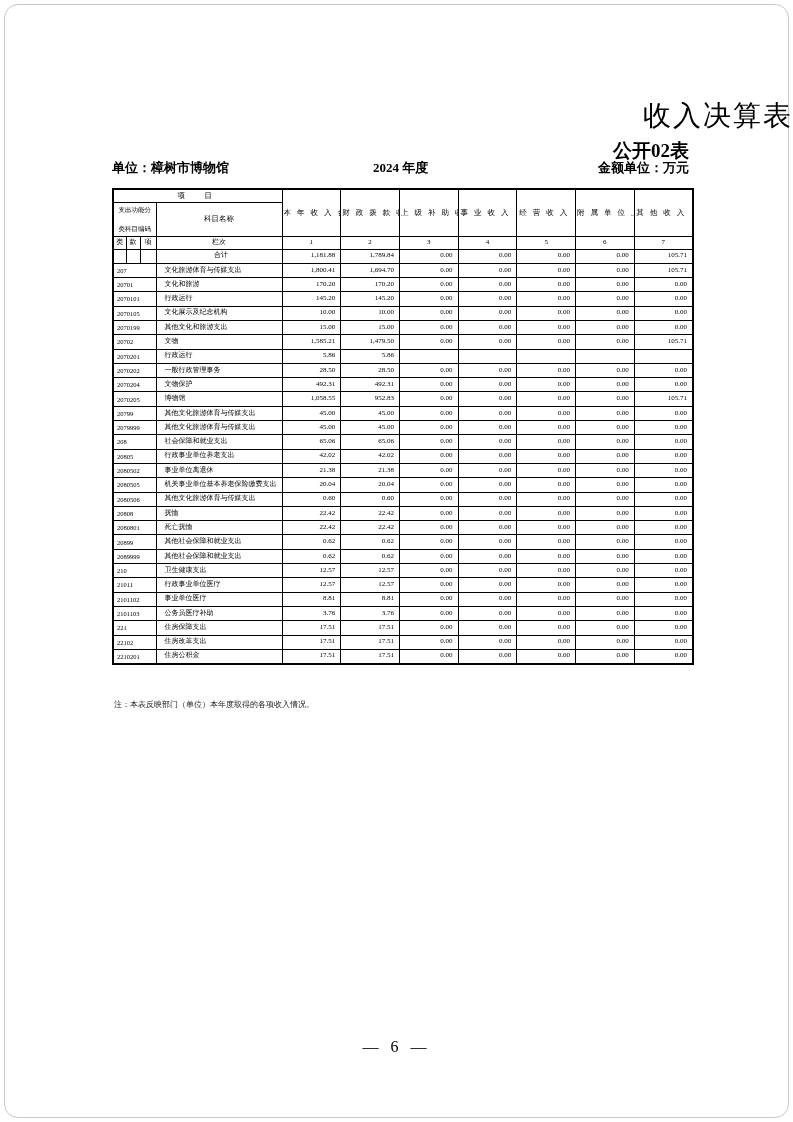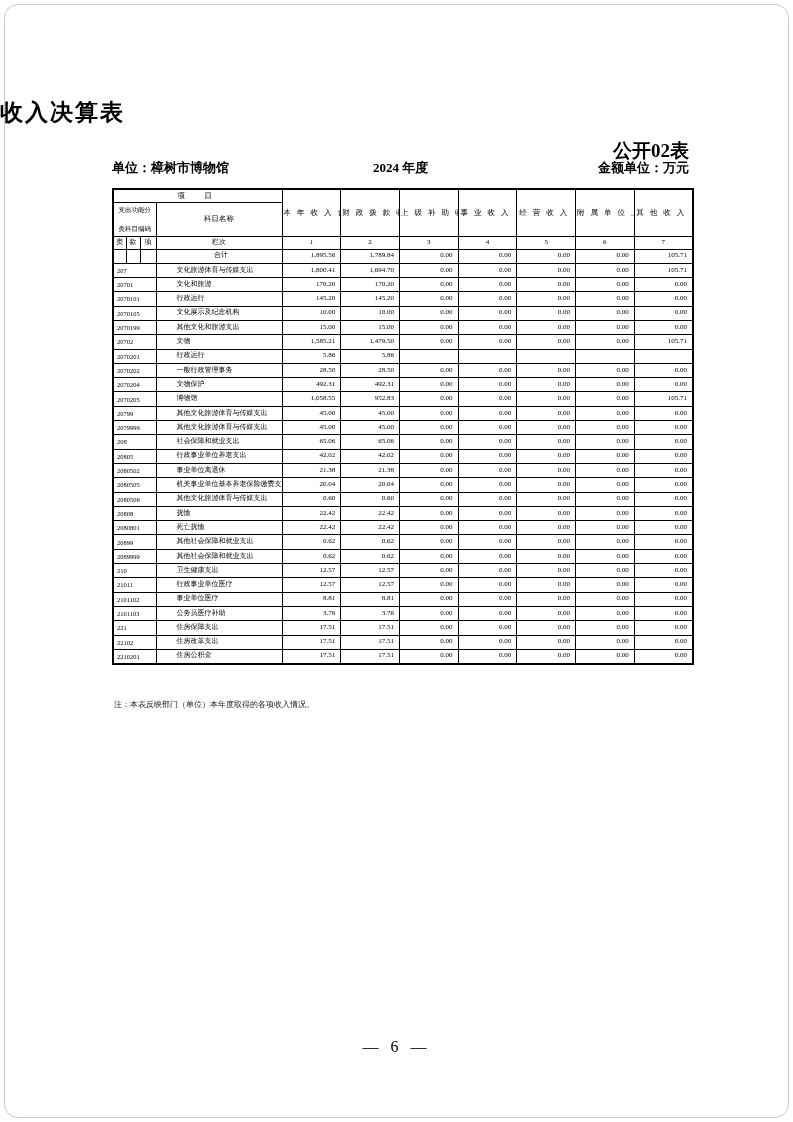--- a/index.html
+++ b/index.html
@@ -12,22 +12,22 @@
     overflow: hidden;
   }
   .page-frame {
     position: absolute; inset: 4px;
     border: 1px solid #c9c9c9;
     border-radius: 14px;
     pointer-events: none;
   }
   .doc-title {
     position: absolute; top: 97px; left: 0; width: 100%;
-    text-align: left;
-    font-size: 23px; font-weight: 700; letter-spacing: 2px;
+    text-align: right;
+    font-size: 28px; font-weight: 400; letter-spacing: 2px;
   }
   .doc-code {
     position: absolute; top: 138px; left: 112px; width: 577px;
     text-align: right; font-size: 19px; font-weight: 600;
   }
   .meta-row {
     position: absolute; top: 159px; left: 112px; width: 577px;
     font-size: 13px; font-weight: 600;
     display: flex; justify-content: space-between; align-items: baseline;
   }
@@ -58,21 +58,21 @@
     height: 100%; align-items: center;
   }
   th.subject-head { text-align: center; font-size: 7.5px; vertical-align: middle; }
   th.colhead {
     font-size: 7px; text-align: center; vertical-align: middle;
     white-space: nowrap; padding: 0 1px;
   }
   tr.r-lanci th { height: 13px; text-align: center; font-size: 7px; }
   tbody td { height: 14.3px; font-size: 7px; }
   td.code { text-align: left; padding-left: 3px; font-size: 6.5px; }
-  td.subj { text-align: left; padding-left: 20px; white-space: nowrap; }
+  td.subj { text-align: left; padding-left: 8px; white-space: nowrap; }
   td.subj.center { text-align: center; padding-left: 4px; }
   td.num { text-align: right; padding-right: 5px; white-space: nowrap; }
   td.code-sub { padding: 0; }
 
   .note {
     position: absolute; top: 699px; left: 114px; width: 577px;
     font-size: 8px; color: #222;
   }
   .page-number {
     position: absolute; top: 1038px; left: 0; width: 100%;
@@ -141,21 +141,21 @@
       <th>6</th>
       <th>7</th>
     </tr>
   </thead>
   <tbody>
       <tr>
         <td class="code-sub"></td>
         <td class="code-sub"></td>
         <td class="code-sub"></td>
         <td class="subj center">合计</td>
-        <td class="num">1,895.56</td>
+        <td class="num">1,181.88</td>
         <td class="num">1,789.84</td>
         <td class="num">0.00</td>
         <td class="num">0.00</td>
         <td class="num">0.00</td>
         <td class="num">0.00</td>
         <td class="num">105.71</td>
       </tr>
       <tr>
         <td class="code" colspan="3">207</td>
         <td class="subj">文化旅游体育与传媒支出</td>

